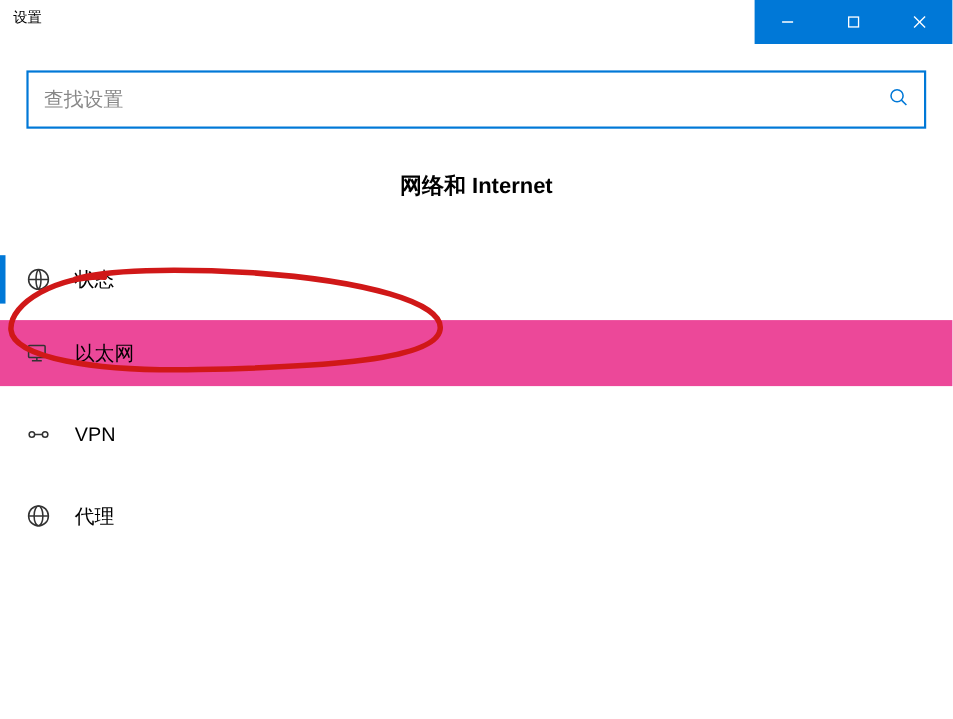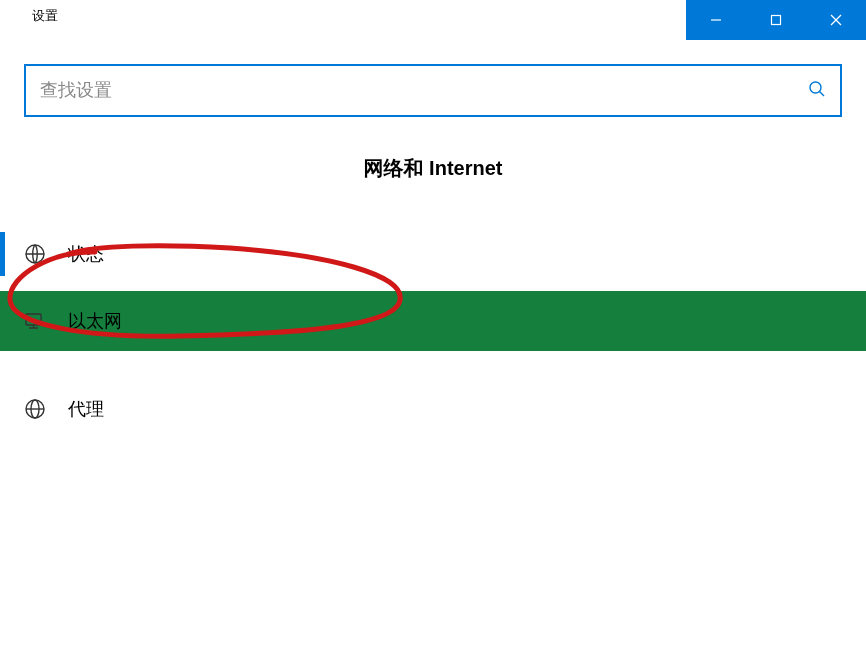--- a/index.html
+++ b/index.html
@@ -17,21 +17,21 @@
     }
     .titlebar {
       display: flex;
       align-items: flex-start;
       height: 40px;
       position: relative;
     }
     .titlebar-title {
       font-size: 13px;
       color: #000;
-      padding: 7px 0 0 32px;
+      padding: 7px 0 0 12px;
     }
     .window-controls {
       position: absolute;
       right: 0;
       top: 0;
       display: flex;
       background: #0078d7;
       height: 40px;
     }
     .window-control {
@@ -90,21 +90,21 @@
     }
     .nav-item {
       display: flex;
       align-items: center;
       height: 60px;
       padding-left: 24px;
       position: relative;
       cursor: default;
     }
     .nav-item.selected {
-      background: #15803d;
+      background: #ec4899;
     }
     .nav-item.active-indicator::before {
       content: "";
       position: absolute;
       left: 0;
       top: 8px;
       bottom: 8px;
       width: 5px;
       background: #0078d7;
     }
@@ -198,20 +198,30 @@
           </svg>
       </span>
       <span class="nav-label">以太网</span>
     </div>
 
     <div class="nav-gap"></div>
 
 
     <div class="nav-gap"></div>
 
+    <div class="nav-item">
+      <span class="nav-icon">
+        <svg width="22" height="22" viewBox="0 0 22 22">
+            <circle cx="5" cy="11" r="2.5"></circle>
+            <circle cx="17" cy="11" r="2.5"></circle>
+            <line x1="7.5" y1="11" x2="14.5" y2="11"></line>
+          </svg>
+      </span>
+      <span class="nav-label">VPN</span>
+    </div>
 
     <div class="nav-gap"></div>
 
 
     <div class="nav-gap"></div>
 
     <div class="nav-item">
       <span class="nav-icon">
         <svg width="22" height="22" viewBox="0 0 22 22">
             <circle cx="11" cy="11" r="9"></circle>

